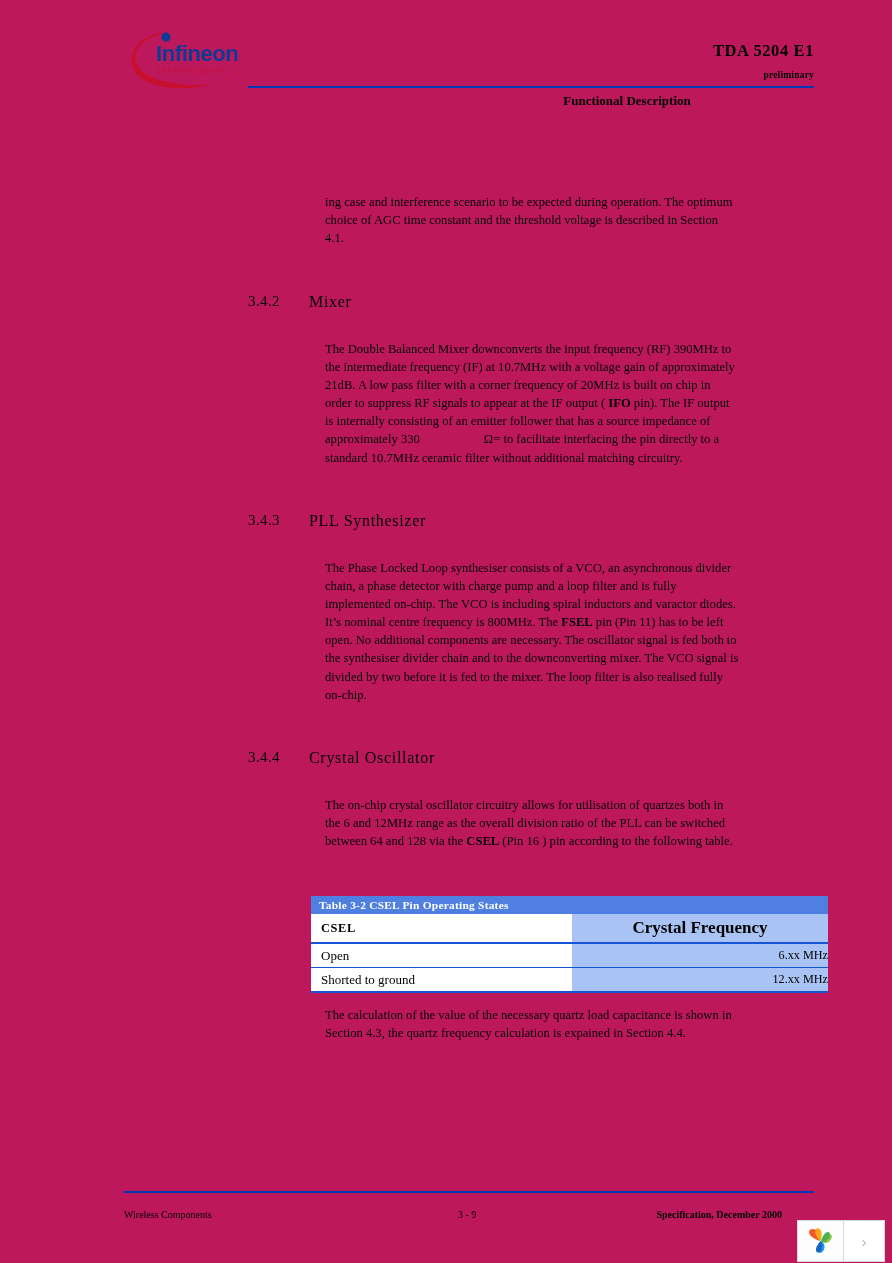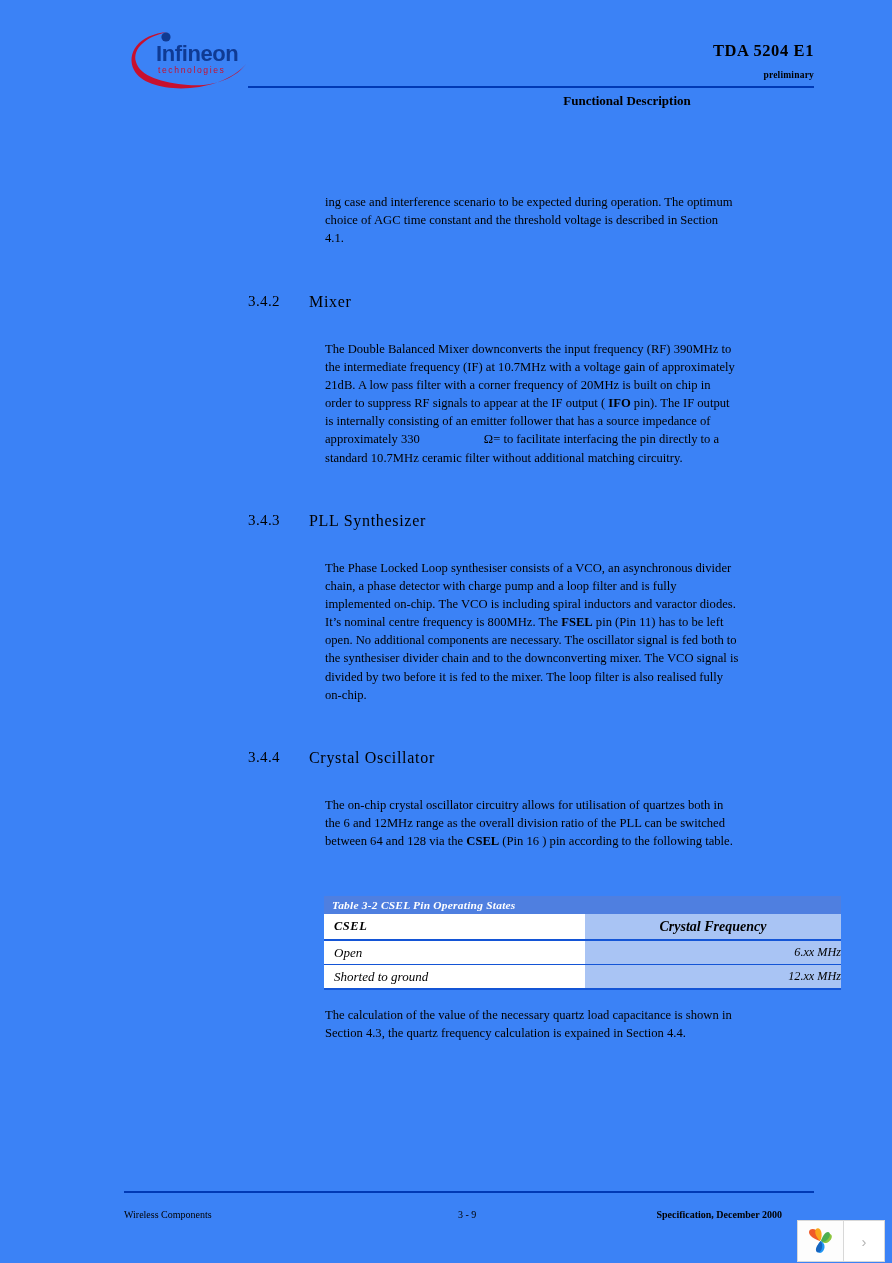--- a/index.html
+++ b/index.html
@@ -9,21 +9,21 @@
     background: #ffffff;
   }
   body {
     font-family: "Liberation Serif", "DejaVu Serif", serif;
     color: #000000;
   }
   #page {
     position: relative;
     width: 892px;
     height: 1263px;
-    background: #3b82f6;
+    background: #be185d;
     overflow: hidden;
   }
 
   
   #header {
     position: absolute;
     left: 0; top: 0;
     width: 892px;
     height: 130px;
   }
@@ -119,24 +119,23 @@
     font-size: 16px;
     letter-spacing: 0.7px;
     color: #000;
   }
   b.bold { font-weight: bold; }
   .gap-omega { display: inline-block; width: 64px; }
 
   
   #tbl {
     position: absolute;
-    left: 324px;
+    left: 311px;
     top: 896px;
     width: 517px;
-    font-style: italic;
   }
   #tbl table {
     border-collapse: collapse;
     width: 517px;
     table-layout: fixed;
   }
   #tbl col.c1 { width: 261px; }
   #tbl col.c2 { width: 256px; }
 
   #tbl td.caption-cell {
@@ -156,21 +155,21 @@
     font-size: 12.4px;
     letter-spacing: 0.6px;
     padding: 4px 0 4px 10px;
     border-bottom: 2px solid #1455d6;
     height: 17px;
   }
   #tbl td.hdr-r {
     background: #a9c4f4;
     color: #000;
     font-weight: bold;
-    font-size: 14px;
+    font-size: 17px;
     text-align: center;
     padding: 4px 0 4px 0;
     border-bottom: 2px solid #1455d6;
     height: 17px;
   }
   #tbl td.body-l {
     background: #ffffff;
     color: #000;
     font-size: 13px;
     padding: 3px 0 3px 10px;

